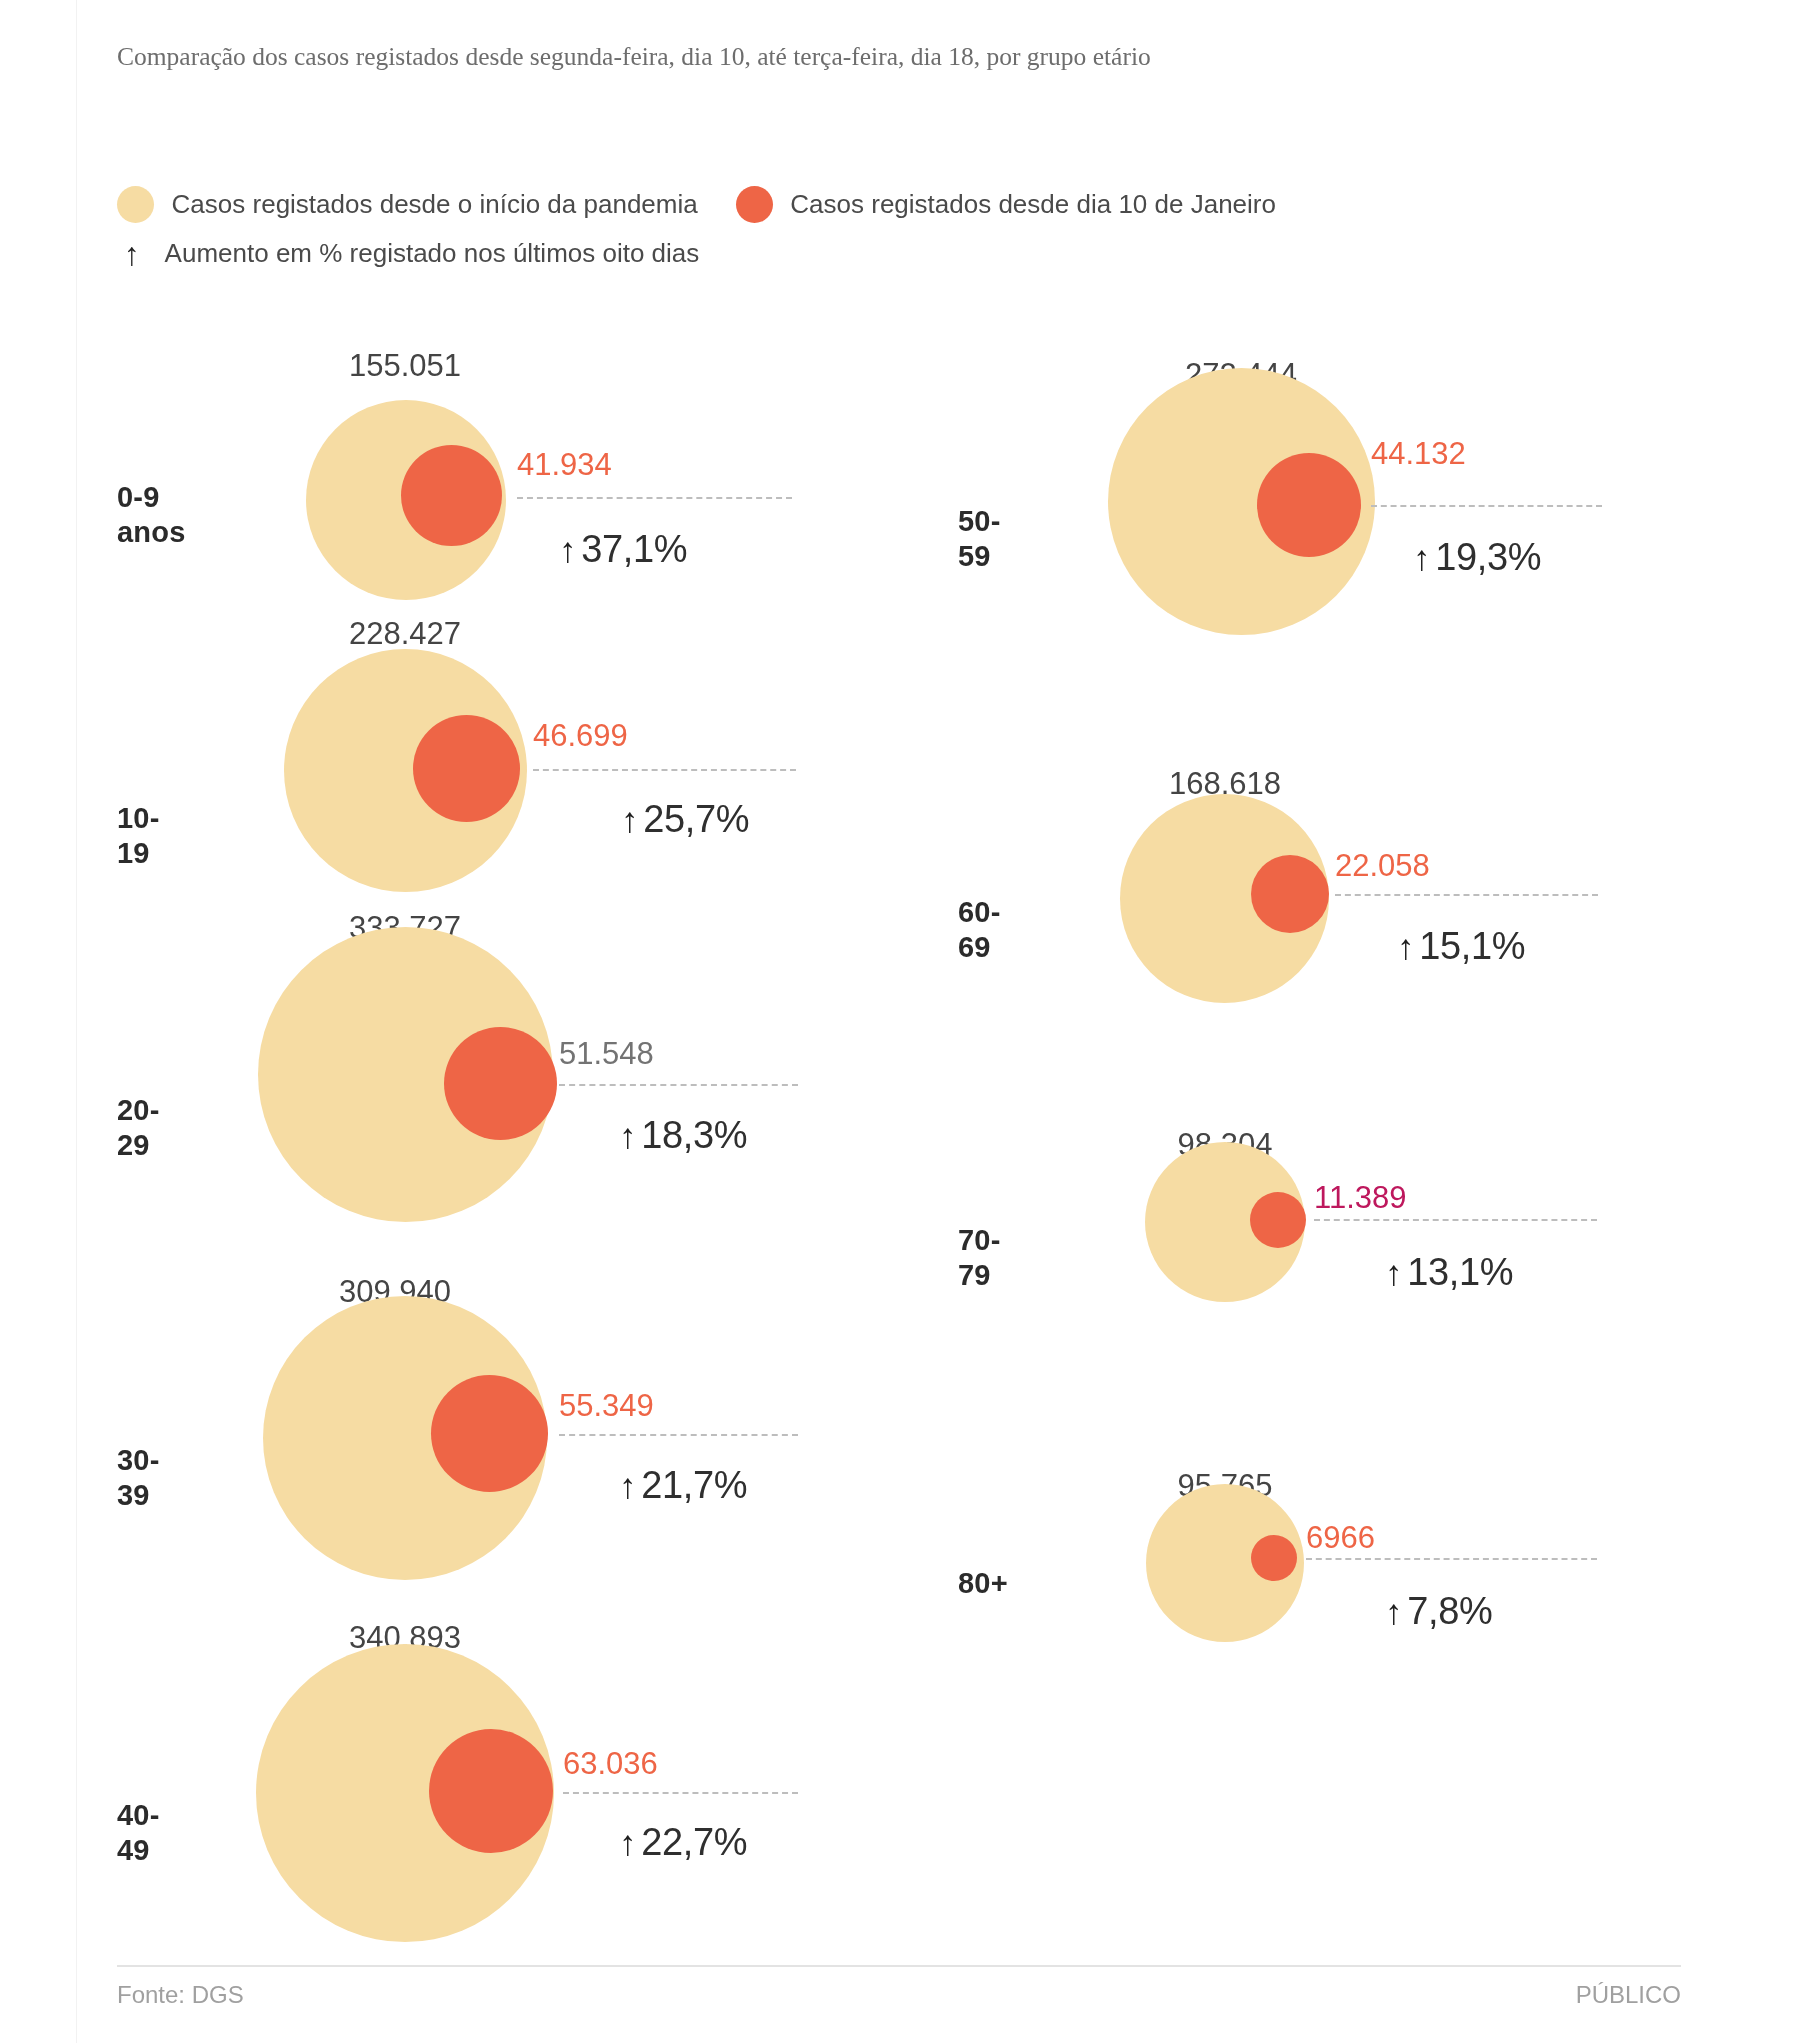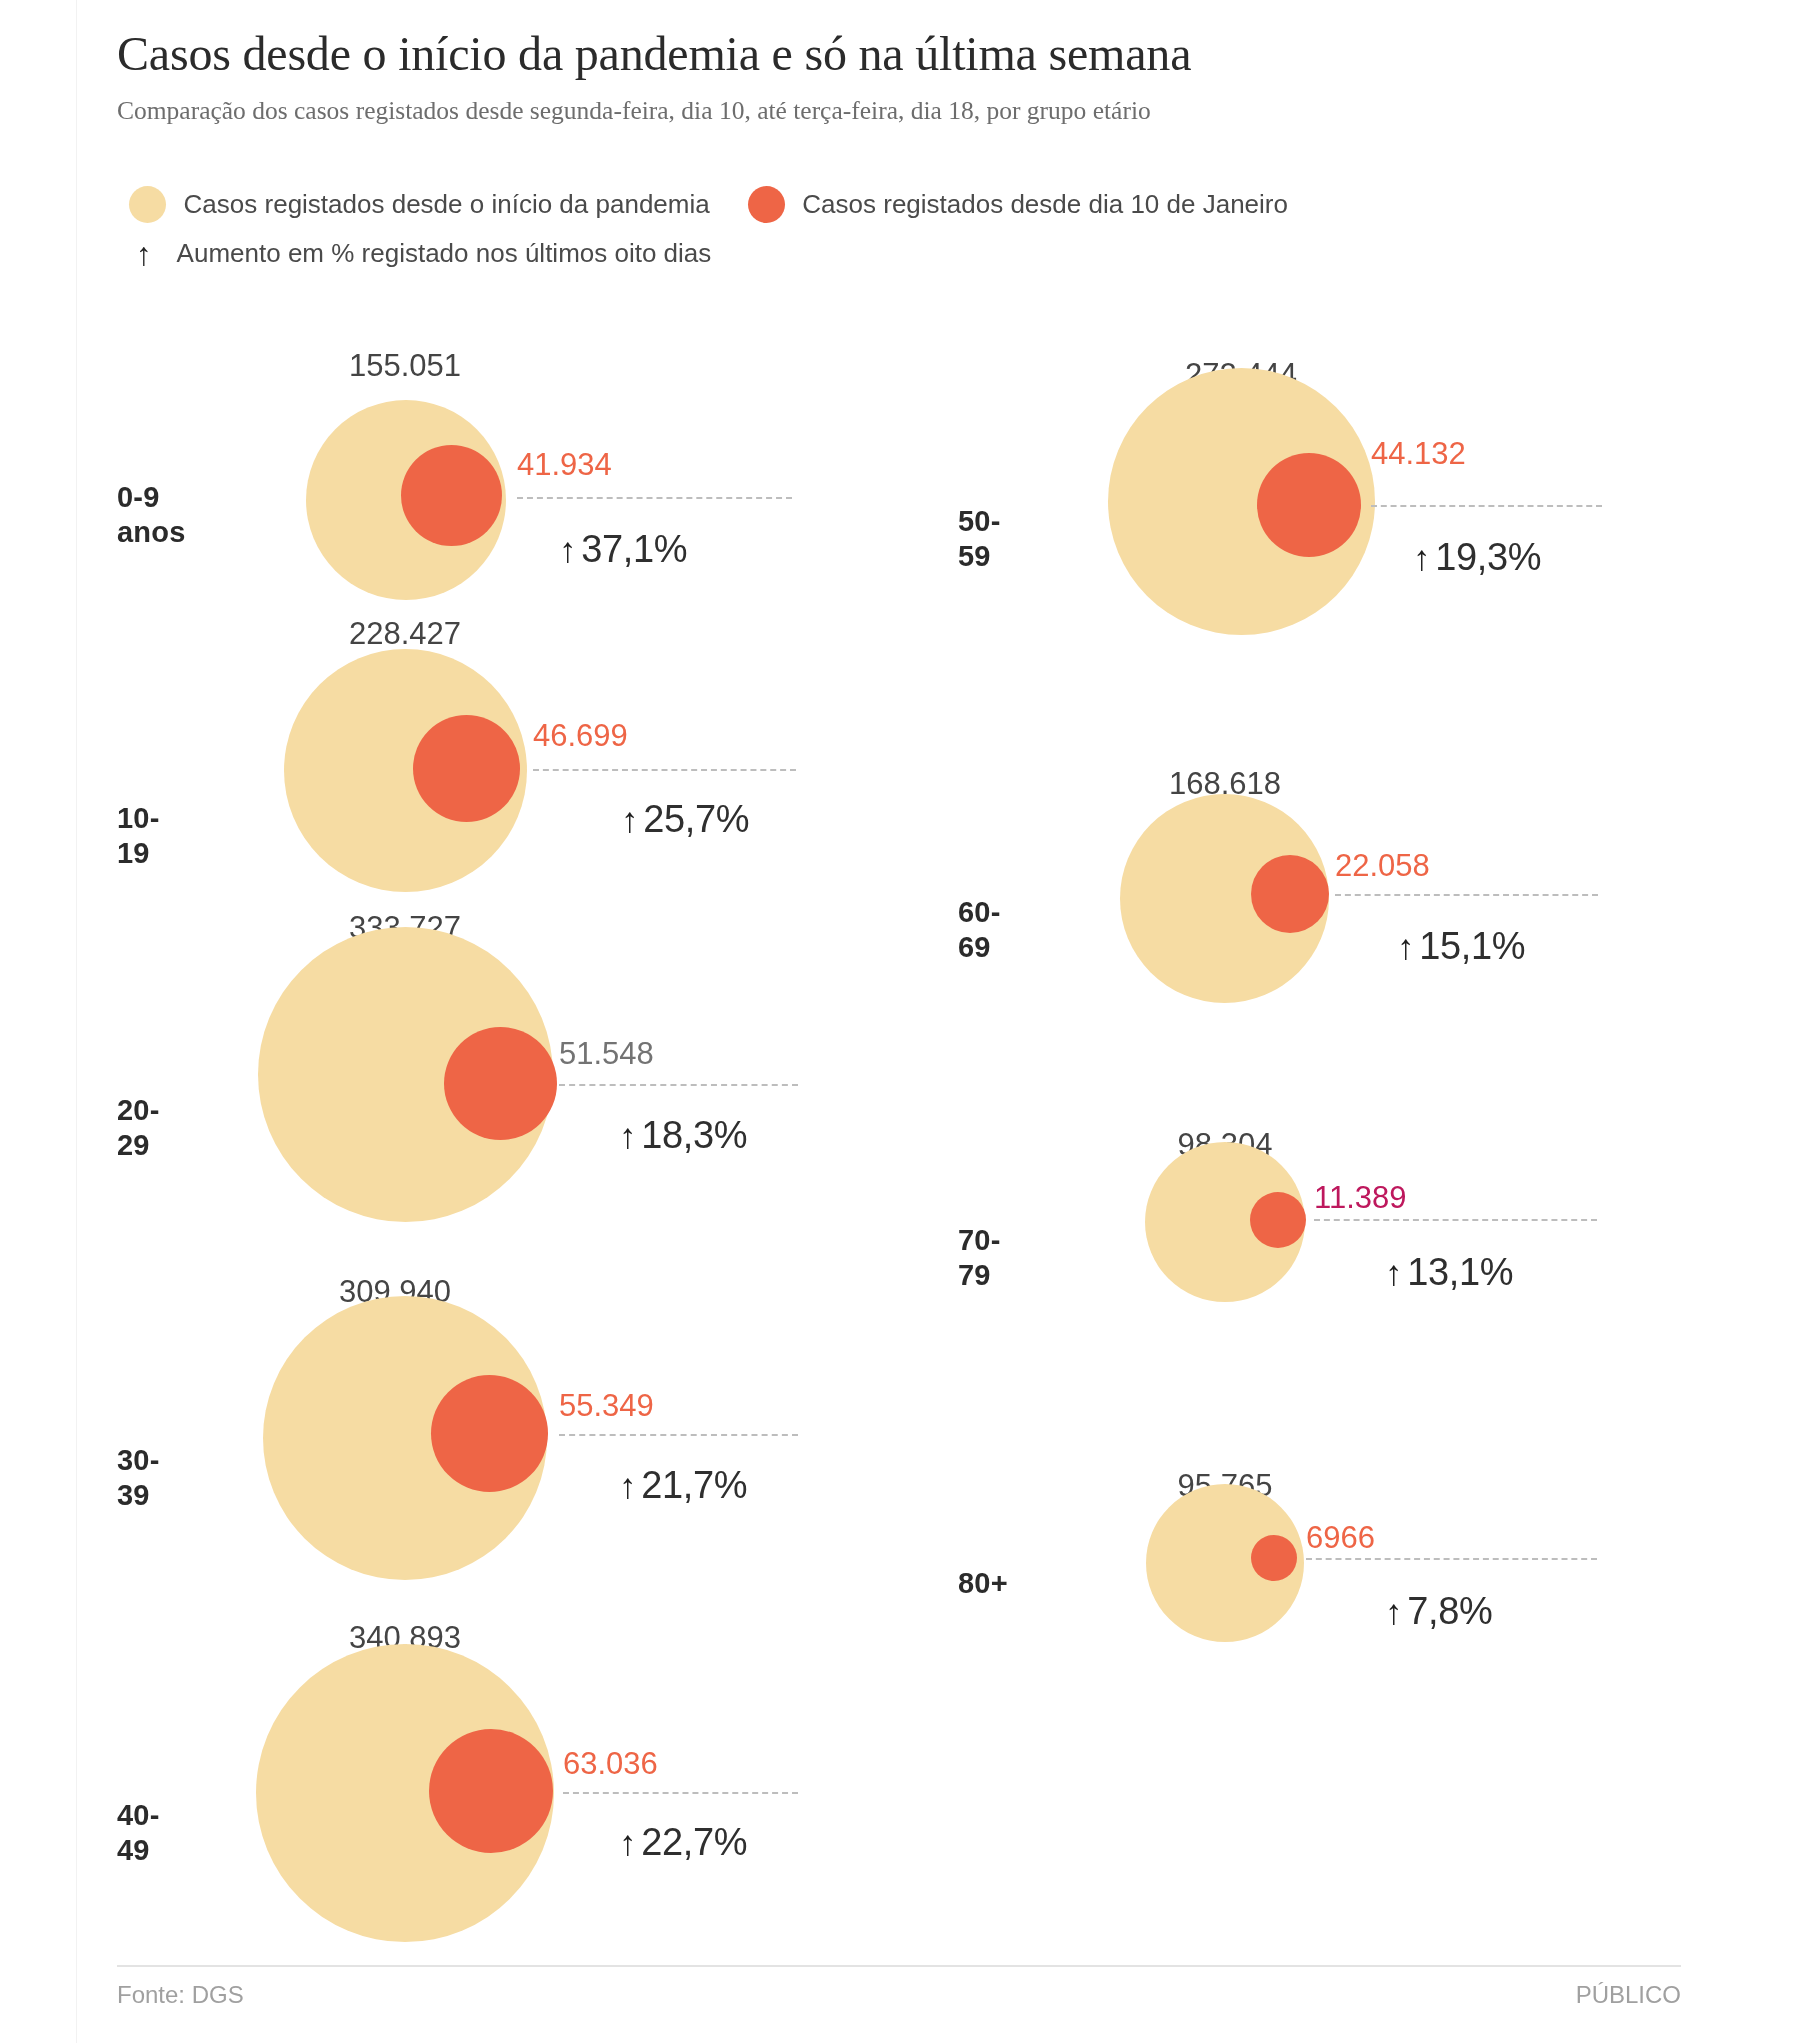--- a/index.html
+++ b/index.html
@@ -37,21 +37,21 @@
     font-family:"Liberation Serif", serif;
     font-size:25.5px;
     font-weight:400;
     color:#6d6d6d;
     margin:14.4px 0 0 0;
     line-height:1.25;
     white-space:nowrap;
   }
   
   #legend{ position:absolute; left:117px; top:180px; width:1612px; }
-  .legend-row{ display:flex; align-items:center; height:49px;margin-left:12px; }
+  .legend-row{ display:flex; align-items:center; height:49px; }
   .legend-item{ display:flex; align-items:center; }
   .legend-swatch{
     width:37px;height:37px;border-radius:50%;
     display:inline-block; flex:0 0 auto;
   }
   .legend-swatch.pandemia{ background:#F6DCA3; }
   .legend-swatch.janeiro{ background:#EE6546; }
   .legend-text{
     font-size:26px; color:#4a4a4a; margin-left:17.6px; white-space:nowrap;
   }
@@ -130,21 +130,20 @@
   .footer-text{ font-size:24px; color:#a0a0a0; white-space:nowrap; }
 </style>
 </head>
 <body>
 
 <div id="left-gutter"></div>
 
 <div id="page">
 
   <div id="header">
-    <h1 id="chart-title">Casos desde o início da pandemia e só na última semana</h1>
     <p id="chart-subtitle">Comparação dos casos registados desde segunda-feira, dia 10, até terça-feira, dia 18, por grupo etário</p>
   </div>
 
   <div id="legend">
     <div class="legend-row">
       <div class="legend-item">
         <span class="legend-swatch pandemia"></span>
         <span class="legend-text">Casos registados desde o início da pandemia</span>
       </div>
       <div class="legend-gap"></div>

